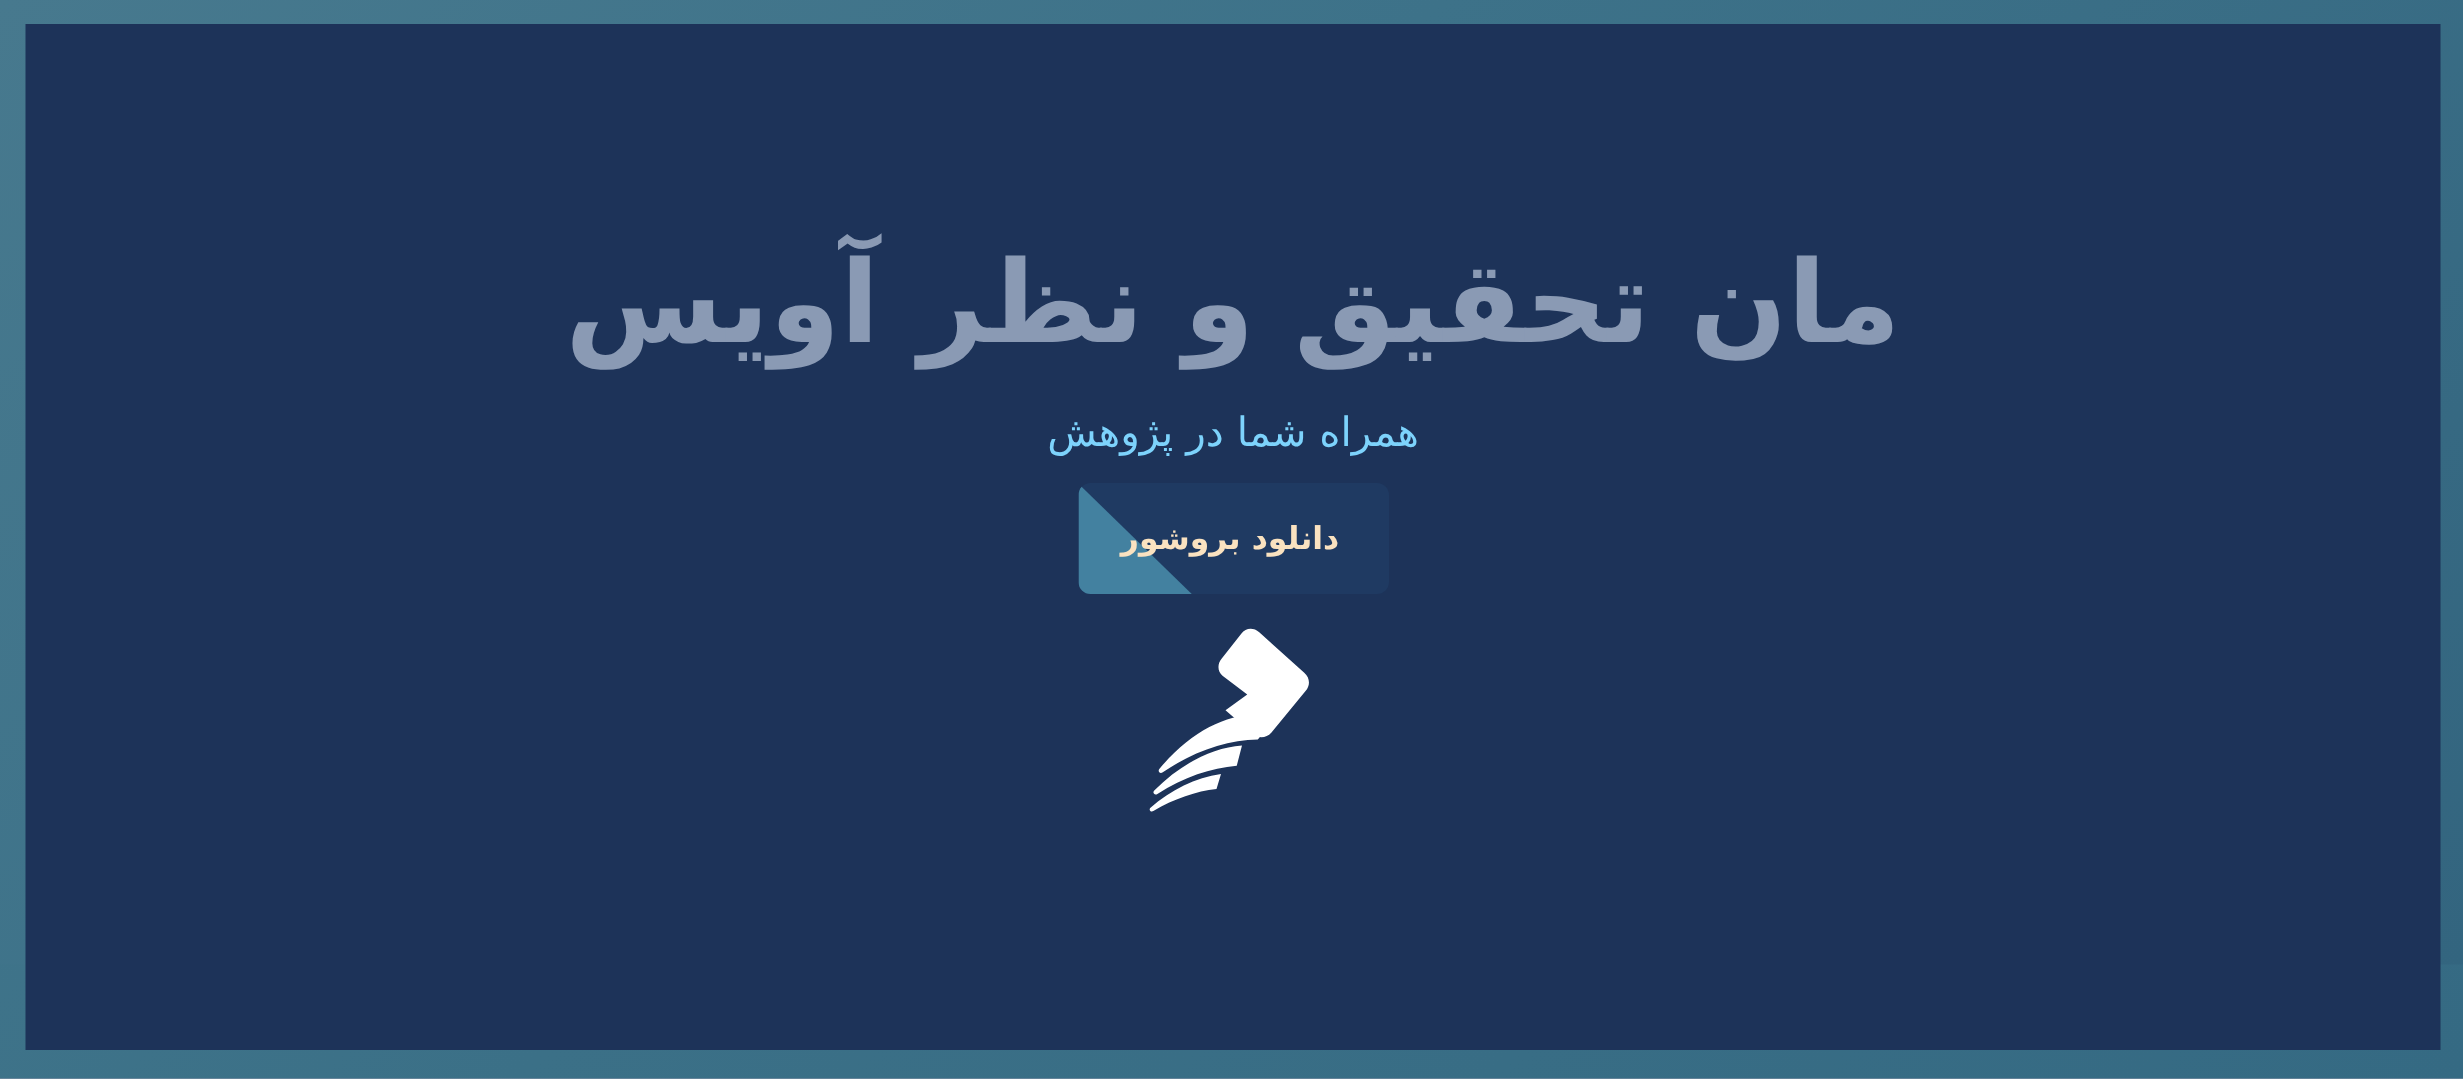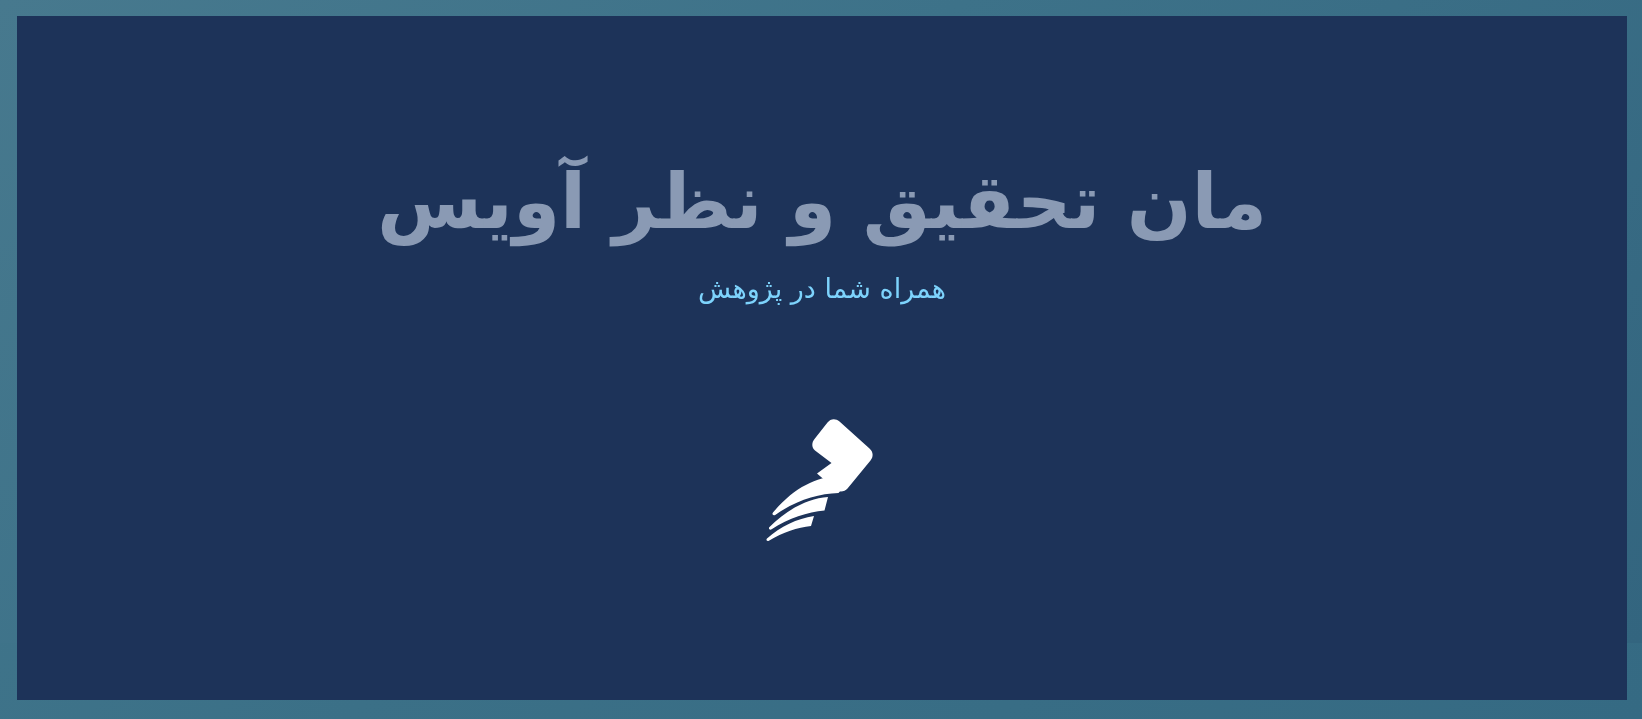--- a/index.html
+++ b/index.html
@@ -137,20 +137,26 @@
 <body>
 
 <div id="page-frame">
 
   <section id="hero-panel">
 
     <h1 class="hero-title">مان تحقیق و نظر آویس</h1>
 
     <p class="hero-subtitle">همراه شما در پژوهش</p>
 
+    <div class="cta-wrap">
+      <button class="cta-button">
+        <span class="cta-accent"></span>
+        <span class="cta-label">دانلود بروشور</span>
+      </button>
+    </div>
 
     <div class="logo-wrap">
       <svg class="logo-mark" viewBox="0 0 135 130" xmlns="http://www.w3.org/2000/svg" aria-hidden="true">
 
         <path fill="#ffffff" d="M 72.5 10.5
                  C 75.5 6.5 80.5 6.0 84.5 9.5
                  L 114.5 36.5
                  C 118.5 40.0 118.5 45.0 115.5 48.5
                  L 92.5 76.5
                  C 89.5 80.0 84.0 80.5 80.5 77.5

